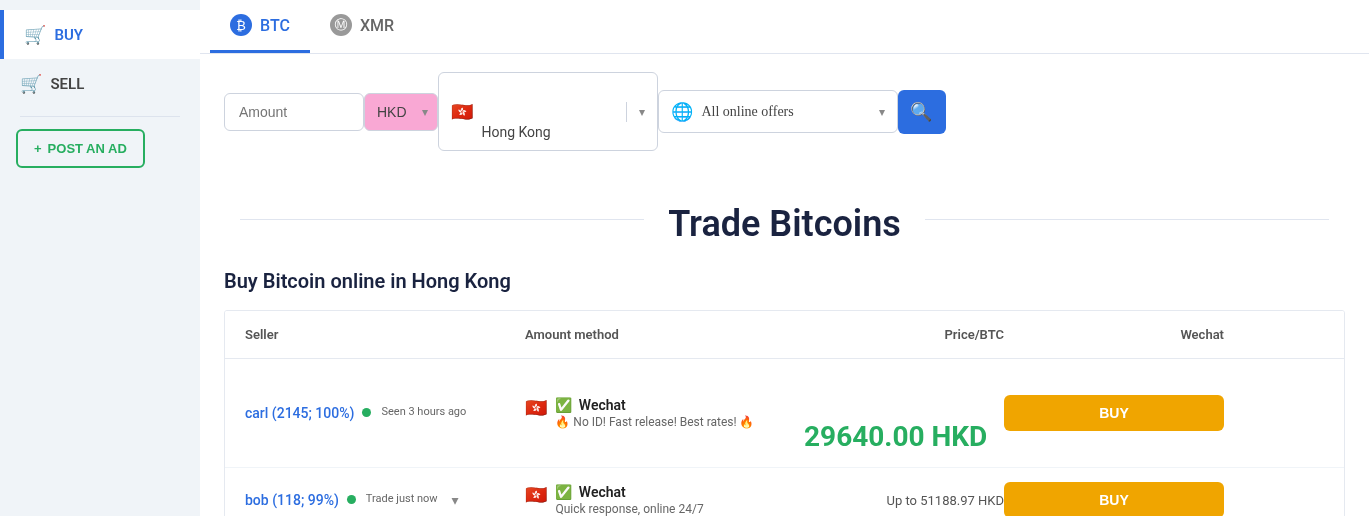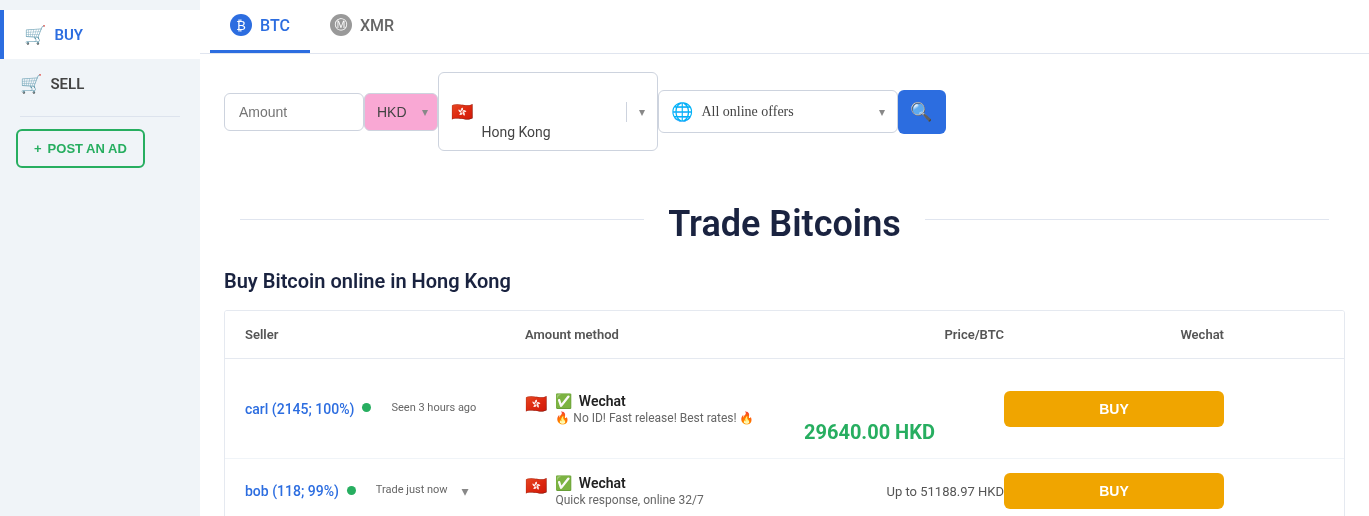--- a/index.html
+++ b/index.html
@@ -254,21 +254,21 @@
     }
     .seller-link {
       color: #2c6de0;
       text-decoration: none;
       font-size: 14px;
       font-weight: 500;
     }
     .seller-status {
       display: flex;
       align-items: center;
-      gap: 20px;
+      gap: 10px;
     }
     .status-dot {
       width: 9px;
       height: 9px;
       border-radius: 50%;
       background: #27ae60;
       flex-shrink: 0;
     }
     .status-text {
       font-size: 11px;
@@ -303,21 +303,21 @@
       font-weight: 600;
       color: #222;
     }
     .payment-desc {
       font-size: 12px;
       color: #666;
       margin-top: 2px;
     }
 
     .price-cell {
-      font-size: 20px;
+      font-size: 28px;
       font-weight: 700;
       color: #27ae60;
       margin-top: 47px;
     }
 
     .limits-cell {
       font-size: 13px;
       color: #555;
       text-align: right;
     }
@@ -446,21 +446,21 @@
           </div>
           <span class="expand-icon">▾</span>
         </div>
         <div class="payment-cell">
           <span class="hk-flag">🇭🇰</span>
           <div class="payment-info">
             <div class="payment-name-row">
               <span class="check-icon">✅</span>
               <span class="payment-name">Wechat</span>
             </div>
-            <div class="payment-desc">Quick response, online 32/7</div>
+            <div class="payment-desc">Quick response, online 24/7</div>
           </div>
         </div>
         <div class="limits-cell">Up to 51188.97 HKD</div>
         <button class="buy-btn">BUY</button>
       </div>
     </div>
   </div>
 </div>
 
 </body></html>

